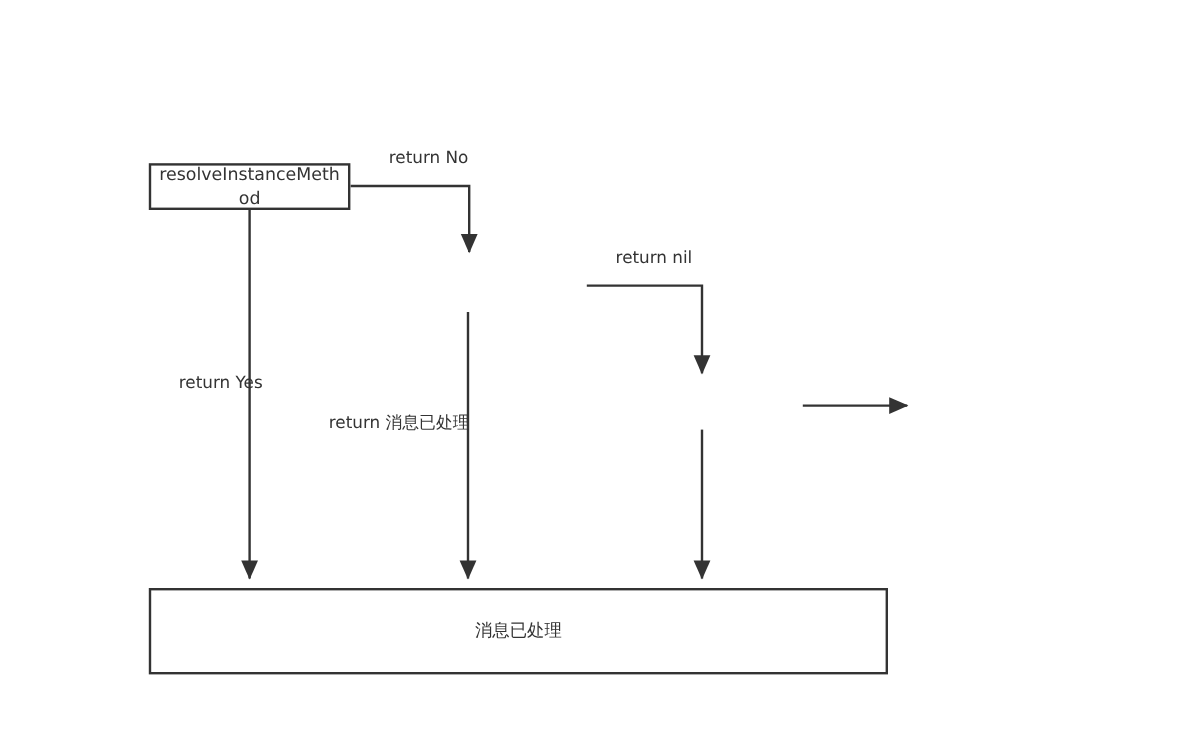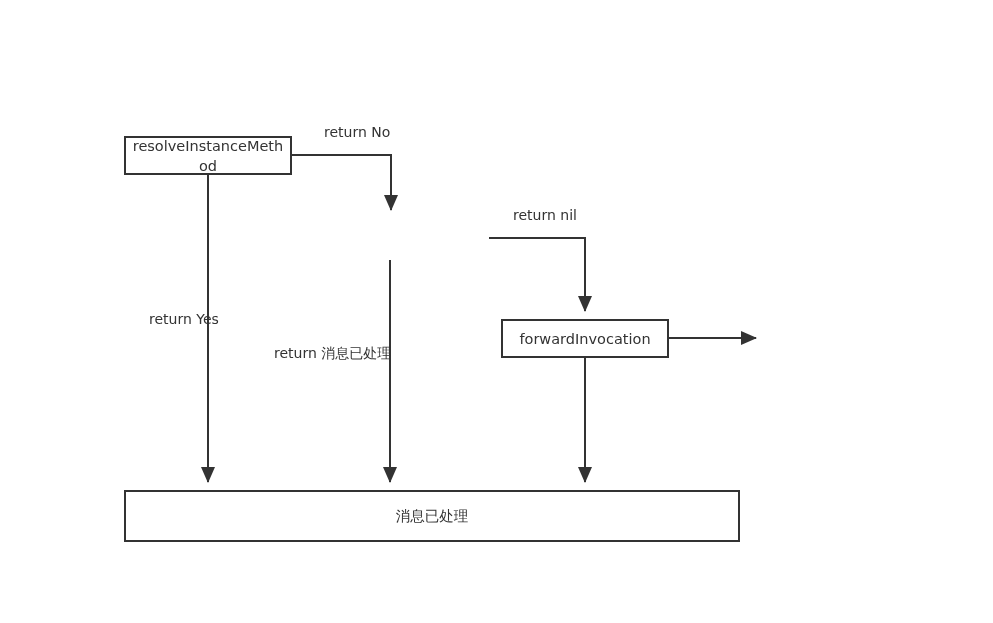--- a/index.html
+++ b/index.html
@@ -90,26 +90,23 @@
 
      消息已处理 --&gt;
     <path d="M585,358 L585,482" fill="none" stroke="#333333" stroke-width="2" marker-end="url(#arrowhead)"></path>
   </svg>
 
   <div class="node-box" style="left:124px; top:136px; width:168px; height:39px;">
     <span class="node-label">resolveInstanceMethod</span>
   </div>
 
 
-  <div class="node-box" style="left:501px; top:319px; width:168px; height:39px;">
-    <span class="node-label">forwardInvocation</span>
-  </div>
 
 
-  <div class="node-box" style="left:124px; top:490px; width:616px; height:52px;">
+  <div class="node-box" style="left:124px; top:490px; width:616px; height:72px;">
     <span class="node-label">消息已处理</span>
   </div>
 
   <div class="edge-label align-left" style="left:324px; top:124px;">return No</div>
 
   <div class="edge-label align-left" style="left:513px; top:207px;">return nil</div>
 
   <div class="edge-label align-left" style="left:137px; top:311px;margin-left:12px;">return Yes</div>
 
   <div class="edge-label align-left" style="left:274px; top:345px;">return 消息已处理</div>

